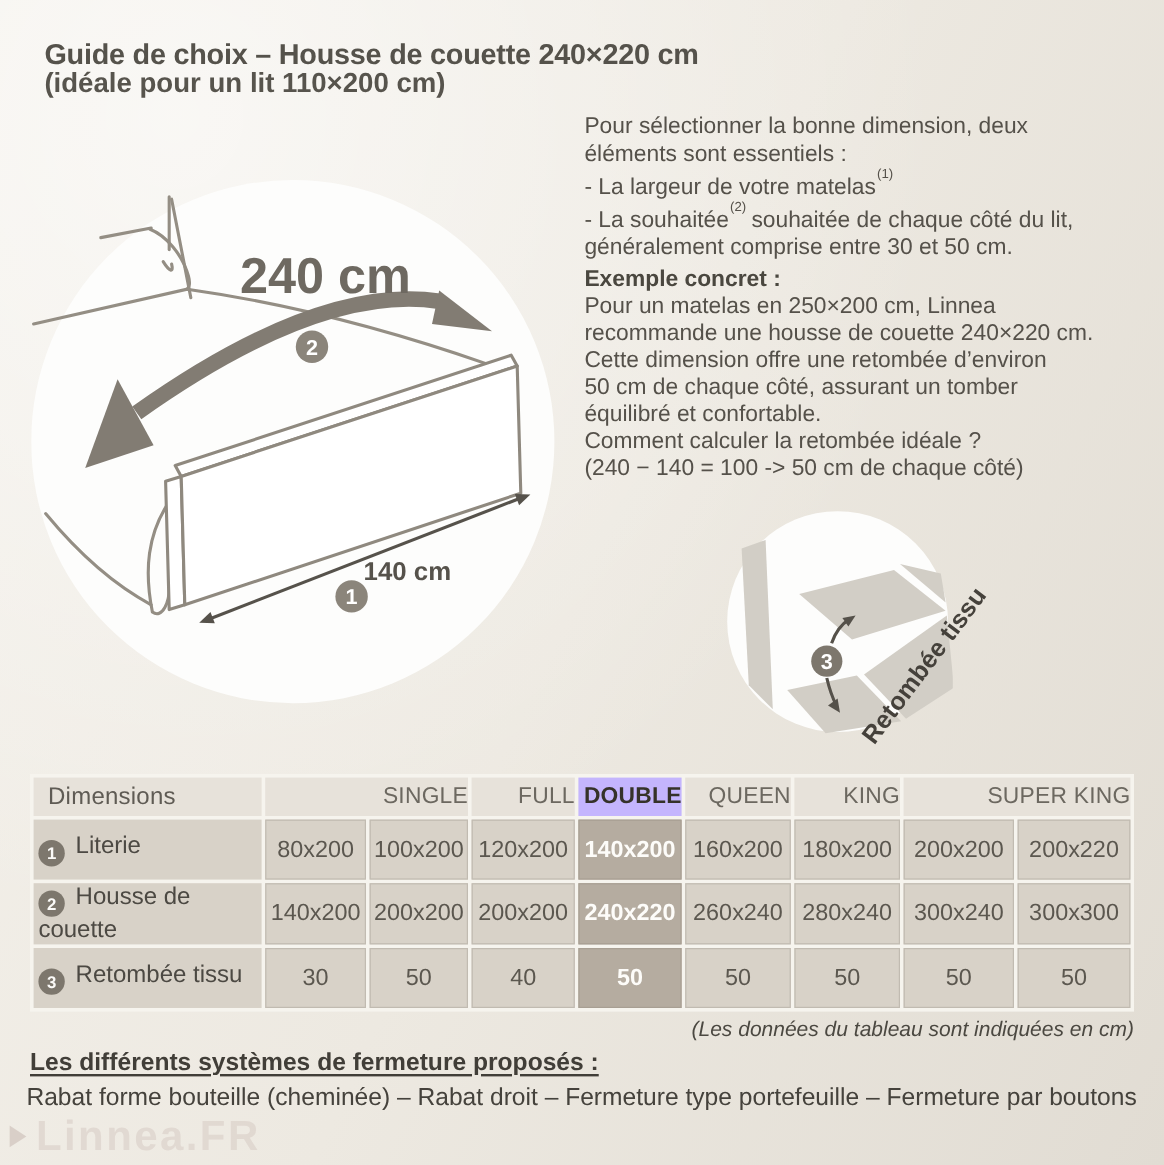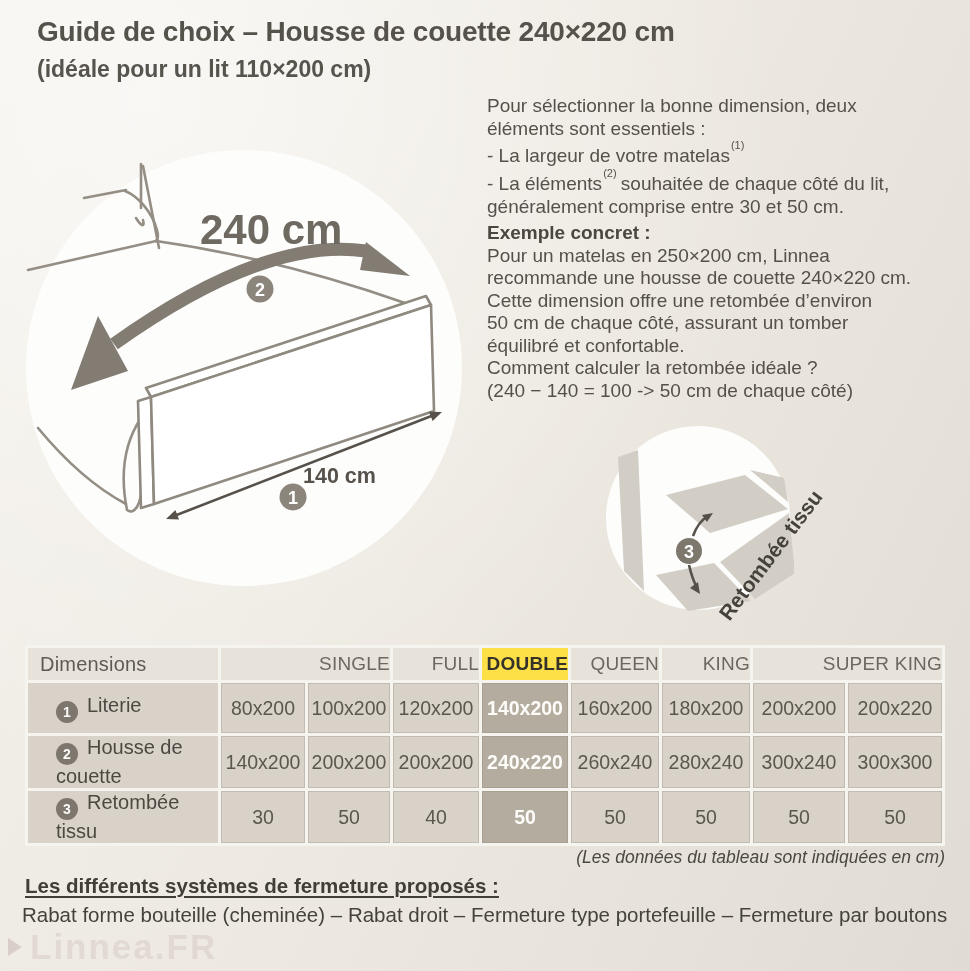--- a/index.html
+++ b/index.html
@@ -4,21 +4,21 @@
 <style>
   html,body{margin:0;padding:0;background:#dcd7ce;}
   .canvas{
     position:relative;width:970px;height:971px;overflow:hidden;
     font-family:"Liberation Sans",sans-serif;color:#55514a;
     background:
       radial-gradient(ellipse at 15% 10%, rgba(255,255,255,.55), rgba(255,255,255,0) 55%),
       linear-gradient(115deg,#f4f1eb 0%,#ede9e1 50%,#e1dcd3 100%);
   }
   .abs{position:absolute;}
-  .page-title{left:37px;top:16px;font-size:28px;font-weight:bold;color:#55524b;letter-spacing:-.2px;}
+  .page-title{left:37px;top:32px;font-size:24px;font-weight:bold;color:#55524b;letter-spacing:-.2px;}
   .page-subtitle{left:37px;top:56px;font-size:23px;font-weight:bold;color:#57544d;}
   .textblock{left:487px;width:475px;font-size:19px;line-height:22.5px;color:#55514a;}
   .intro{top:95px;}
   .example{top:222px;}
   .example .h{font-weight:bold;color:#4a473f;}
   sup.note-sup{font-size:11px;position:relative;top:-6px;left:1px;}
   
   .main-diagram{left:26px;top:150px;}
   
   .small-diagram{left:602px;top:423px;}
@@ -31,24 +31,24 @@
     position:absolute;left:25px;top:645px;width:920px;
     border-collapse:separate;border-spacing:3px;background:#f6f4ee;
     table-layout:fixed;
   }
   .size-table th,.size-table td{padding:0;margin:0;}
   .size-table thead th{
     height:32px;background:#e7e2da;color:#6c6860;font-weight:normal;
     font-size:19px;text-align:right;letter-spacing:.2px;
   }
   .size-table thead th.dims{ text-align:left;padding-left:12px;color:#5f5b54;font-size:20px;}
-  .size-table thead th.hl-head{color:#353229;font-weight:bold;background:#fde047;}
+  .size-table thead th.hl-head{color:#353229;font-weight:bold;background:#c4b5fd;}
   .size-table tbody th.row-label{
     height:48px;background:#d8d2c8;color:#4c4943;font-weight:normal;
-    font-size:20px;text-align:left;padding-left:28px;
+    font-size:20px;text-align:left;padding-left:4px;
   }
   .size-table tbody td{
     height:48px;background:#d8d2c8;color:#5b574f;font-size:19.5px;
     text-align:center;border:1px solid #c1bbb1;
   }
   .size-table tbody td.hl{background:#b5aca0;color:#fdfcf9;font-weight:bold;border-color:#a89f93;}
   .badge{
     display:inline-flex;width:22px;height:22px;border-radius:50%;
     background:#7d776d;color:#fbfaf8;font-size:14px;font-weight:bold;
     align-items:center;justify-content:center;margin-right:9px;vertical-align:-5px;
@@ -67,21 +67,21 @@
 
 <div class="canvas">
 
   <div class="abs page-title">Guide de choix – Housse de couette 240×220 cm</div>
   <div class="abs page-subtitle">(idéale pour un lit 110×200 cm)</div>
 
   <div class="abs textblock intro">
     <div>Pour sélectionner la bonne dimension, deux</div>
     <div>éléments sont essentiels :</div>
     <div><span>- La largeur de votre matelas</span><sup class="note-sup">(1)</sup></div>
-    <div><span>- La éléments</span><sup class="note-sup">(2)</sup><span> souhaitée de chaque côté du lit,</span></div>
+    <div><span>- La souhaitée</span><sup class="note-sup">(2)</sup><span> souhaitée de chaque côté du lit,</span></div>
     <div>généralement comprise entre 30 et 50 cm.</div>
   </div>
 
   <div class="abs textblock example">
     <div class="h">Exemple concret :</div>
     <div>Pour un matelas en 250×200 cm, Linnea</div>
     <div>recommande une housse de couette 240×220 cm.</div>
     <div>Cette dimension offre une retombée d’environ</div>
     <div>50 cm de chaque côté, assurant un tomber</div>
     <div>équilibré et confortable.</div>

